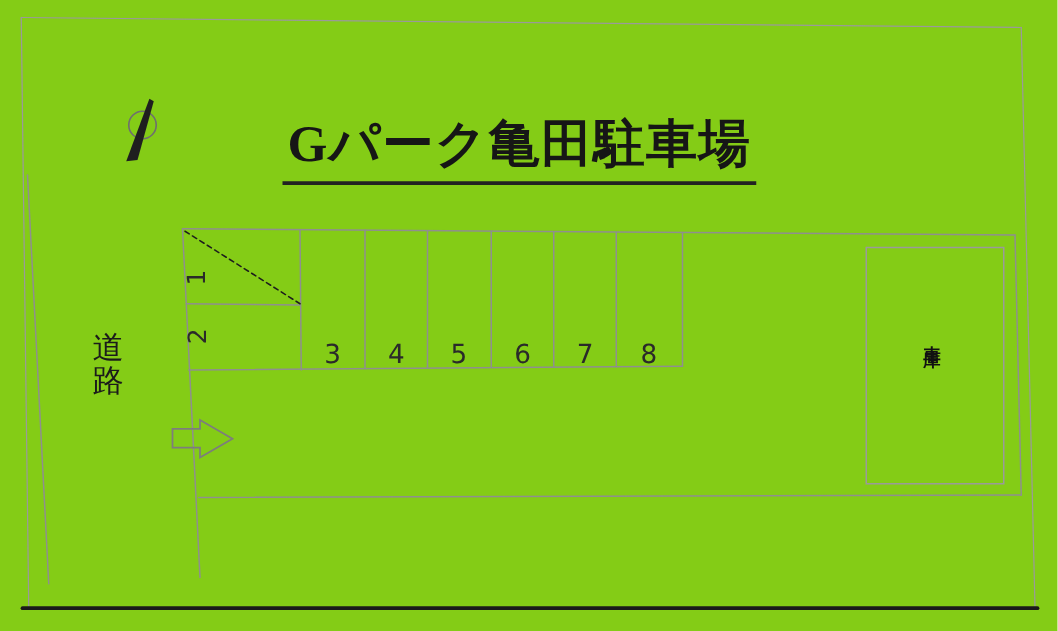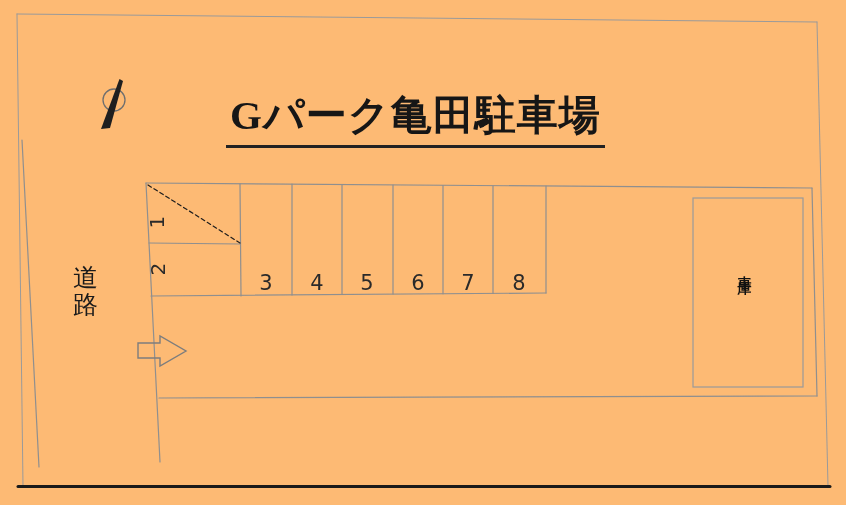--- a/index.html
+++ b/index.html
@@ -1,19 +1,19 @@
 <!DOCTYPE html>
 <html><head>
 <meta charset="utf-8">
 <style>
   html,body{margin:0;padding:0;background:#ffffff;}
   .page{
     position:relative;
     width:846px;height:505px;
-    background:#fdba74;
+    background:#84cc16;
     overflow:hidden;
     font-family:"Liberation Sans", sans-serif;
     color:#1c1c1c;
   }
   svg.lines{position:absolute;left:0;top:0;width:846px;height:505px;}
   .title{
     position:absolute;
     left:226px;top:88px;
     font-family:"Liberation Serif","DejaVu Serif",serif;
     font-size:41px;

